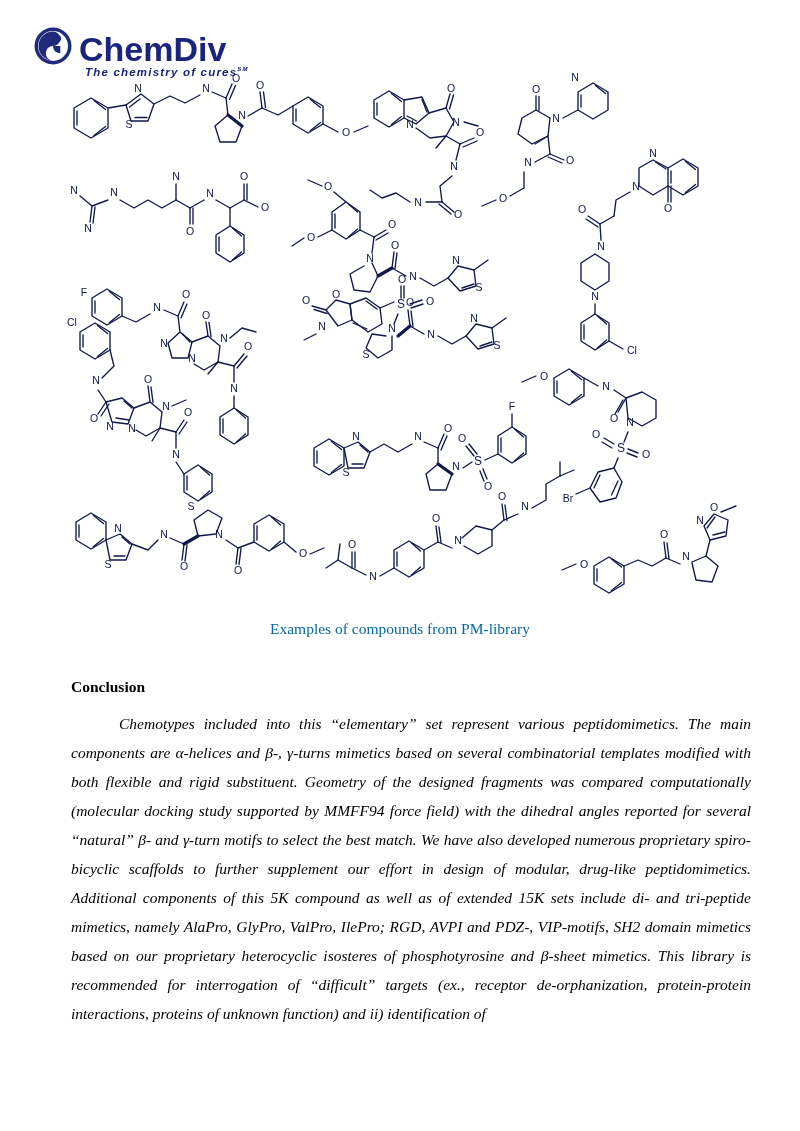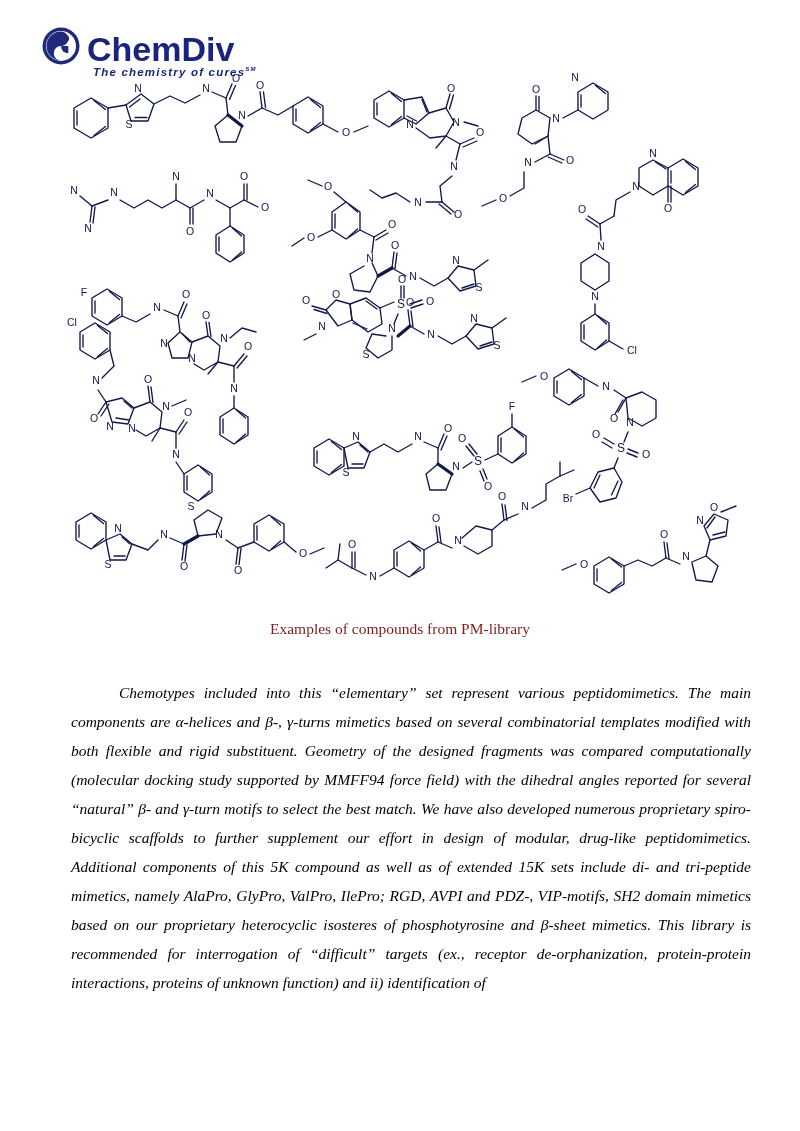--- a/index.html
+++ b/index.html
@@ -17,21 +17,21 @@
   }
   .page {
     position: absolute;
     inset: 0;
     background: #fff;
   }
 
   
   .logo {
     position: absolute;
-    left: 40px;
+    left: 32px;
     top: 24px;
     width: 230px;
     height: 58px;
   }
   .logo svg { display: block; }
 
   
   .figure {
     position: absolute;
     left: 58px;
@@ -43,21 +43,21 @@
 
   .fig-caption {
     position: absolute;
     left: 0;
     top: 620px;
     width: 800px;
     text-align: center;
     font-size: 15.5px;
     line-height: 1.2;
     font-family: "Liberation Serif", "DejaVu Serif", serif;
-    color: #7f1d1d;
+    color: #0369a1;
   }
 
   
   .content {
     position: absolute;
     left: 71px;
     top: 678px;
     width: 680px;
   }
   .section-heading {
@@ -576,16 +576,17 @@
           <line x1="663" y1="442" x2="678" y2="436"></line>
         </g>
 
       </g>
     </svg>
   </div>
 
   <div class="fig-caption">Examples of compounds from PM-library</div>
 
   <div class="content">
+    <div class="section-heading">Conclusion</div>
     <p class="body-par">Chemotypes included into this “elementary” set represent various peptidomimetics. The main components are α-helices and β-, γ-turns mimetics based on several combinatorial templates modified with both flexible and rigid substituent. Geometry of the designed fragments was compared computationally (molecular docking study supported by MMFF94 force field) with the dihedral angles reported for several “natural” β- and γ-turn motifs to select the best match. We have also developed numerous proprietary spiro-bicyclic scaffolds to further supplement our effort in design of modular, drug-like peptidomimetics. Additional components of this 5K compound as well as of extended 15K sets include di- and tri-peptide mimetics, namely AlaPro, GlyPro, ValPro, IlePro; RGD, AVPI and PDZ-, VIP-motifs, SH2 domain mimetics based on our proprietary heterocyclic isosteres of phosphotyrosine and β-sheet mimetics. This library is recommended for interrogation of “difficult” targets (ex., receptor de-orphanization, protein-protein interactions, proteins of unknown function) and ii) identification of</p>
   </div>
 
 </div>
 
 </body></html>

